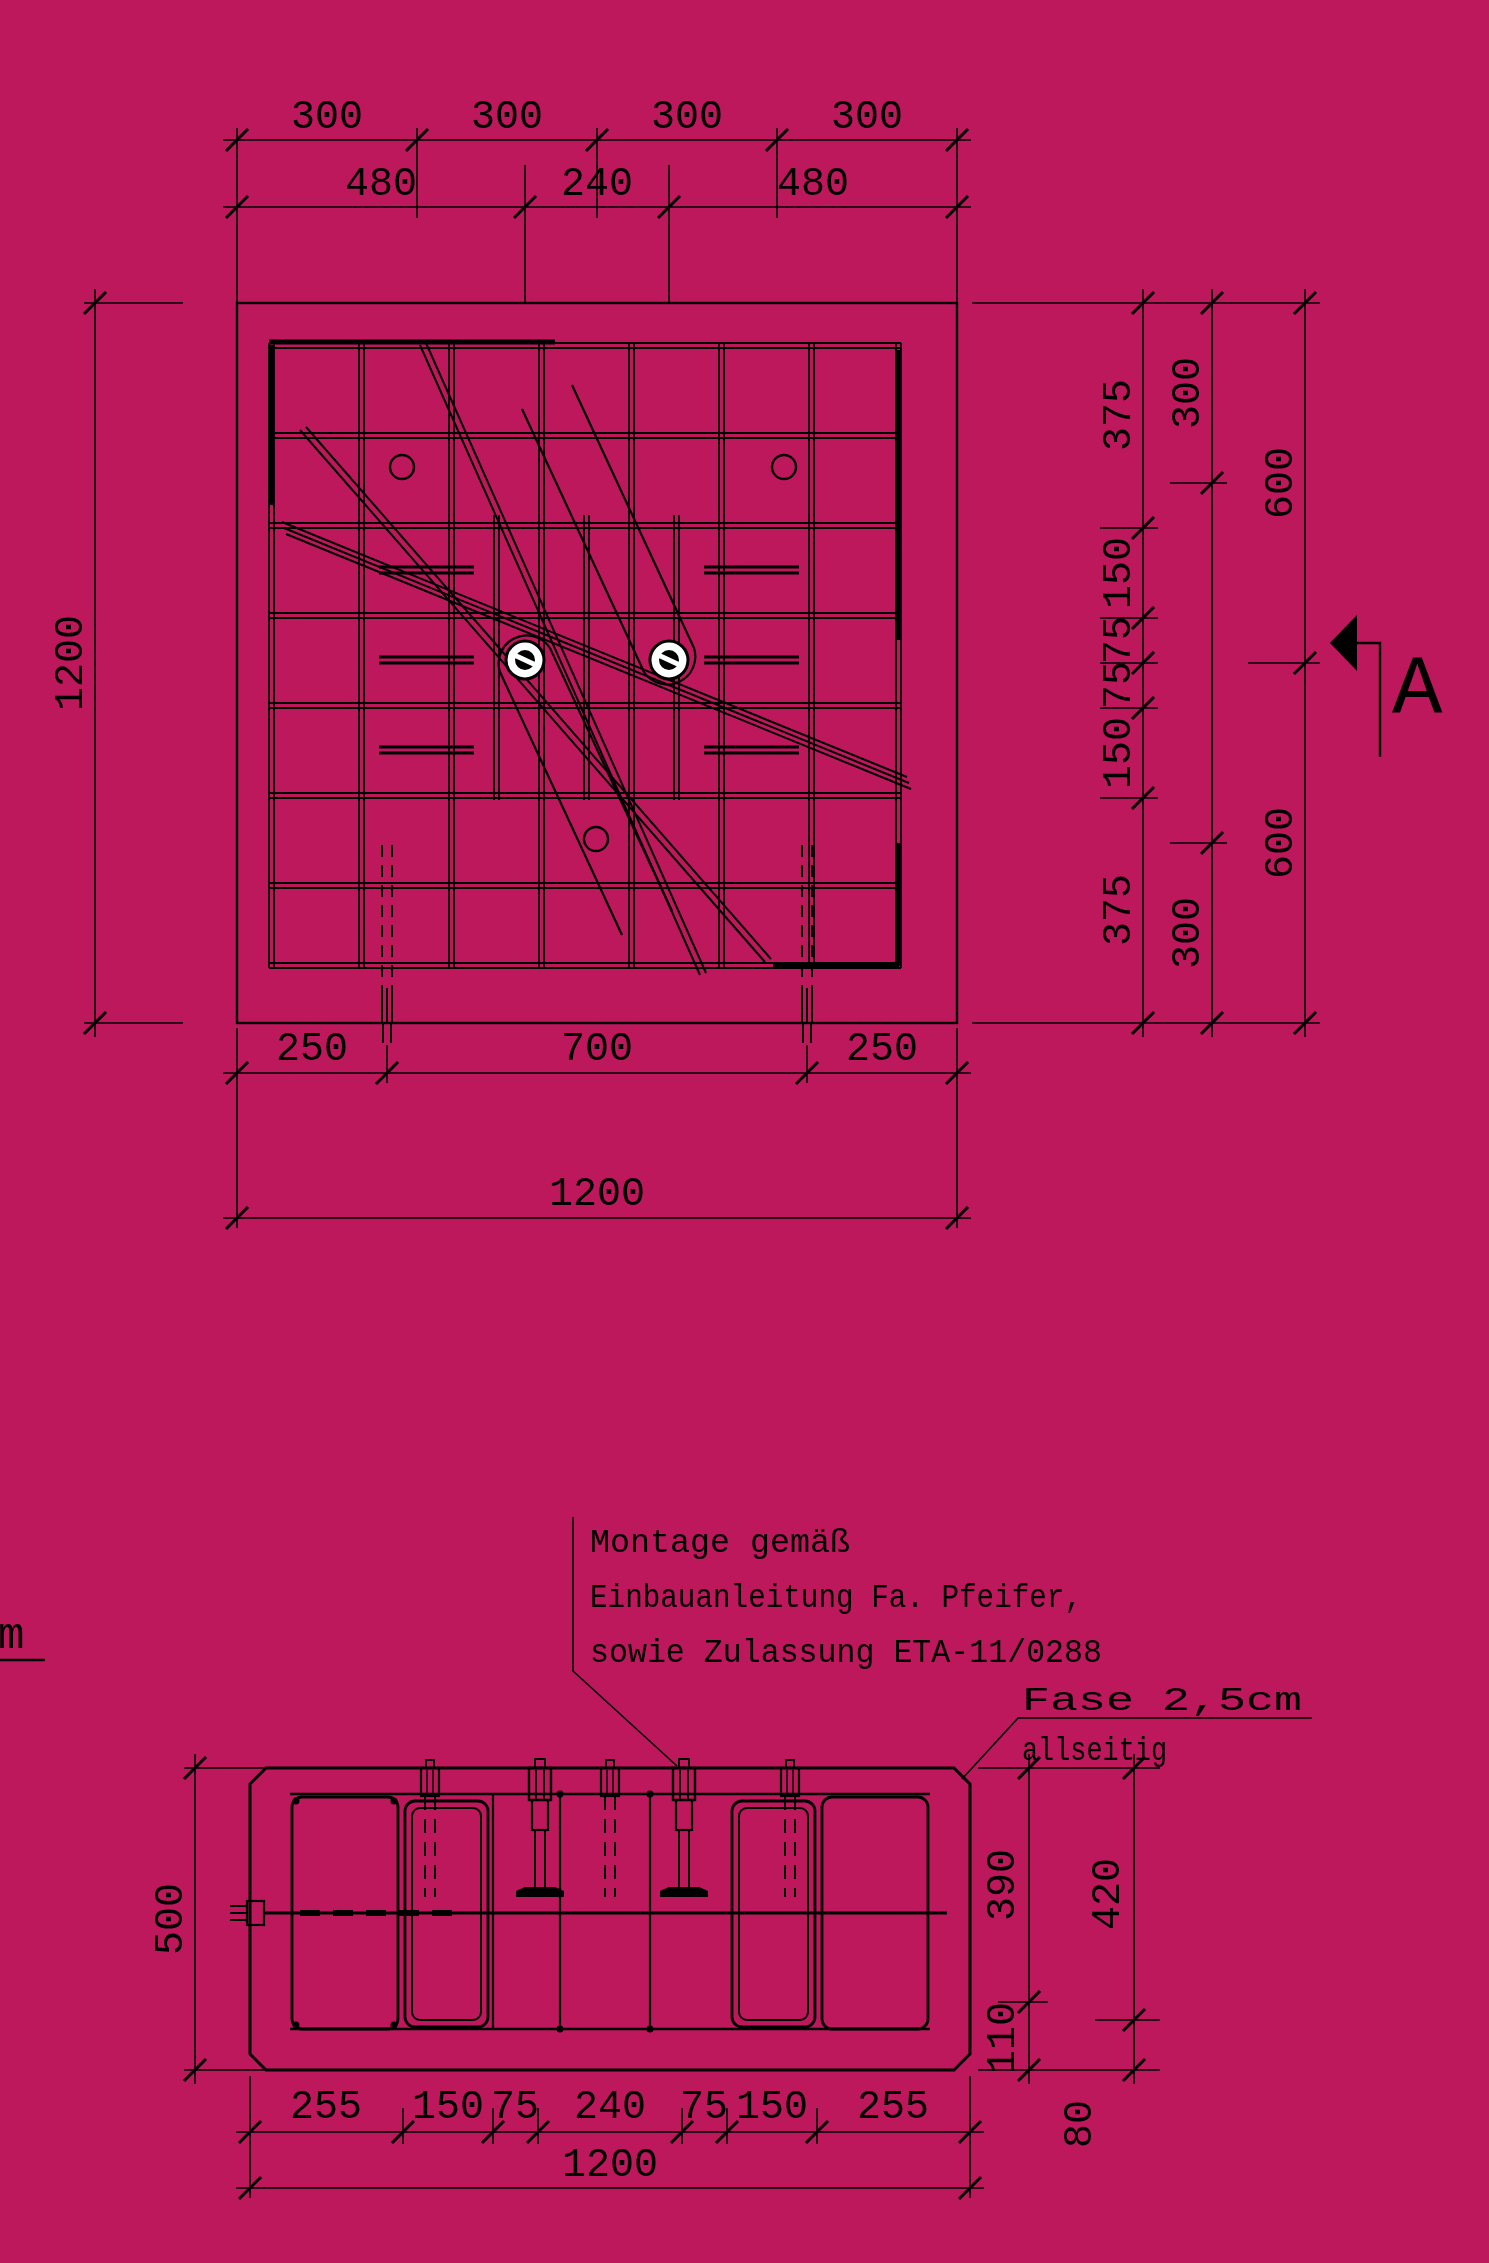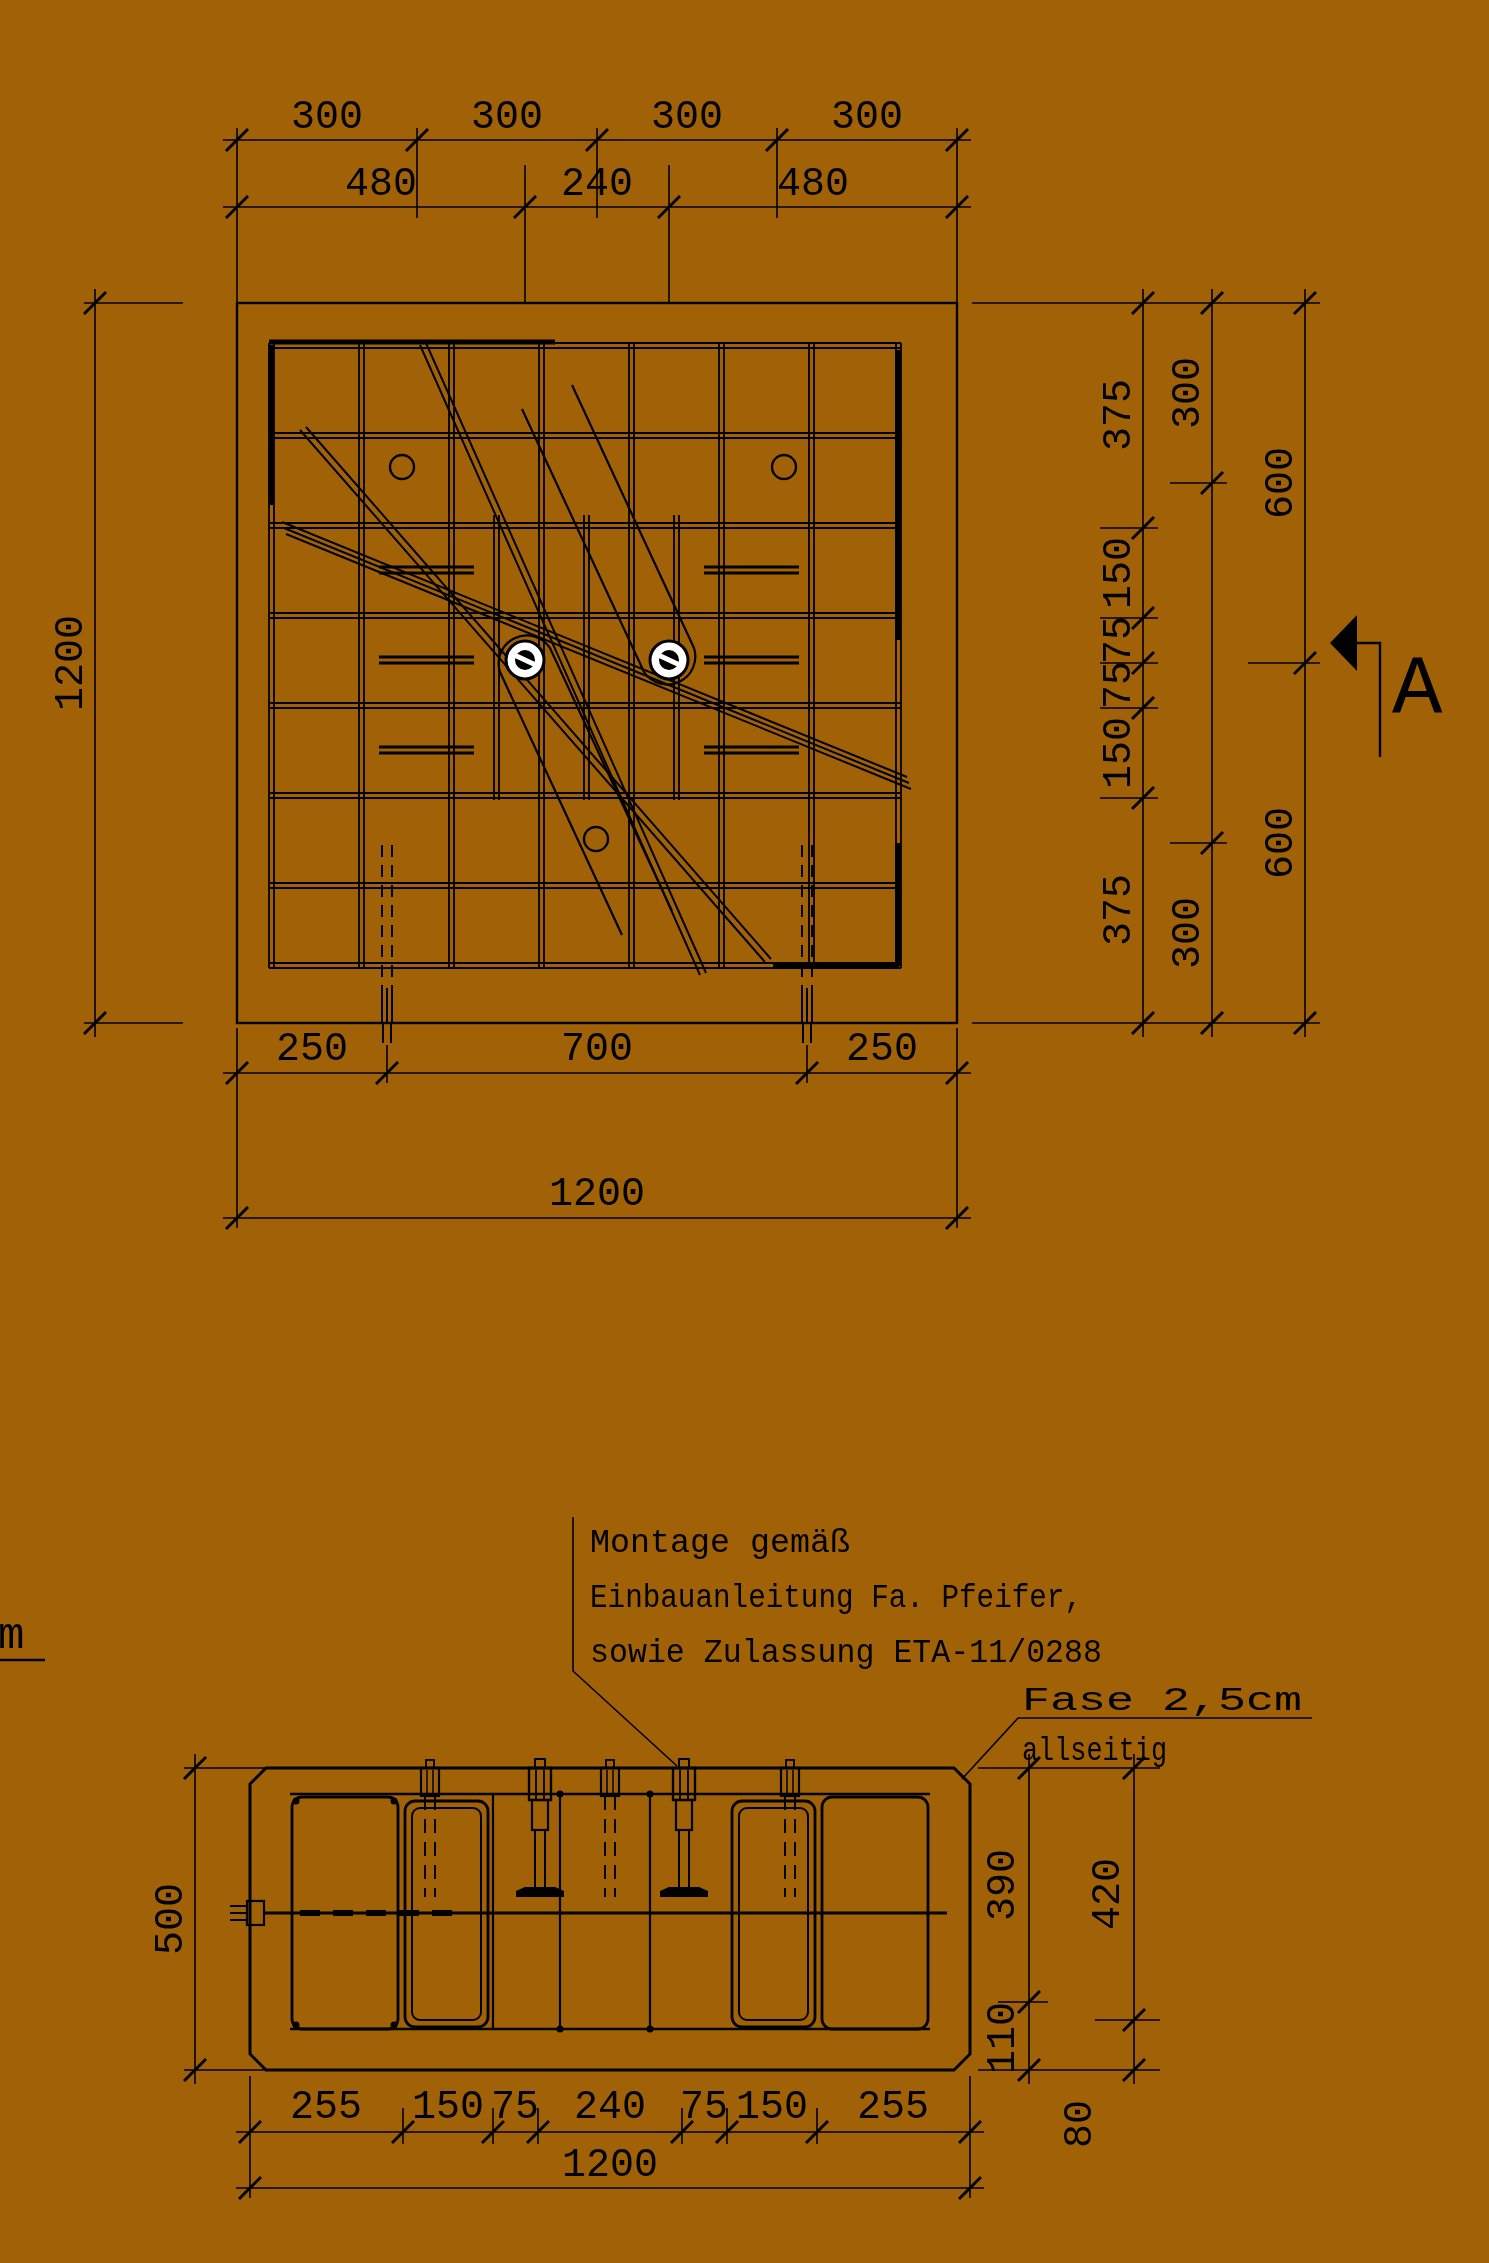--- a/index.html
+++ b/index.html
@@ -1,16 +1,16 @@
 <!DOCTYPE html>
 <html><head>
 <meta charset="utf-8">
 <style>
   html,body{margin:0;padding:0;background:#ffffff;}
-  .page{position:relative;width:1489px;height:2263px;background:#a16207;overflow:hidden;}
+  .page{position:relative;width:1489px;height:2263px;background:#be185d;overflow:hidden;}
   svg{position:absolute;left:0;top:0;}
   svg text{font-family:"Liberation Mono","DejaVu Sans Mono",monospace;fill:#000;}
   .dim-text{font-size:40px;}
   .note-text{font-size:34px;}
   .marker-text{font-size:84px;}
   .cutoff-text{font-size:44px;}
   .ln{stroke:#000;fill:none;}
 </style>
 </head>
 <body>

